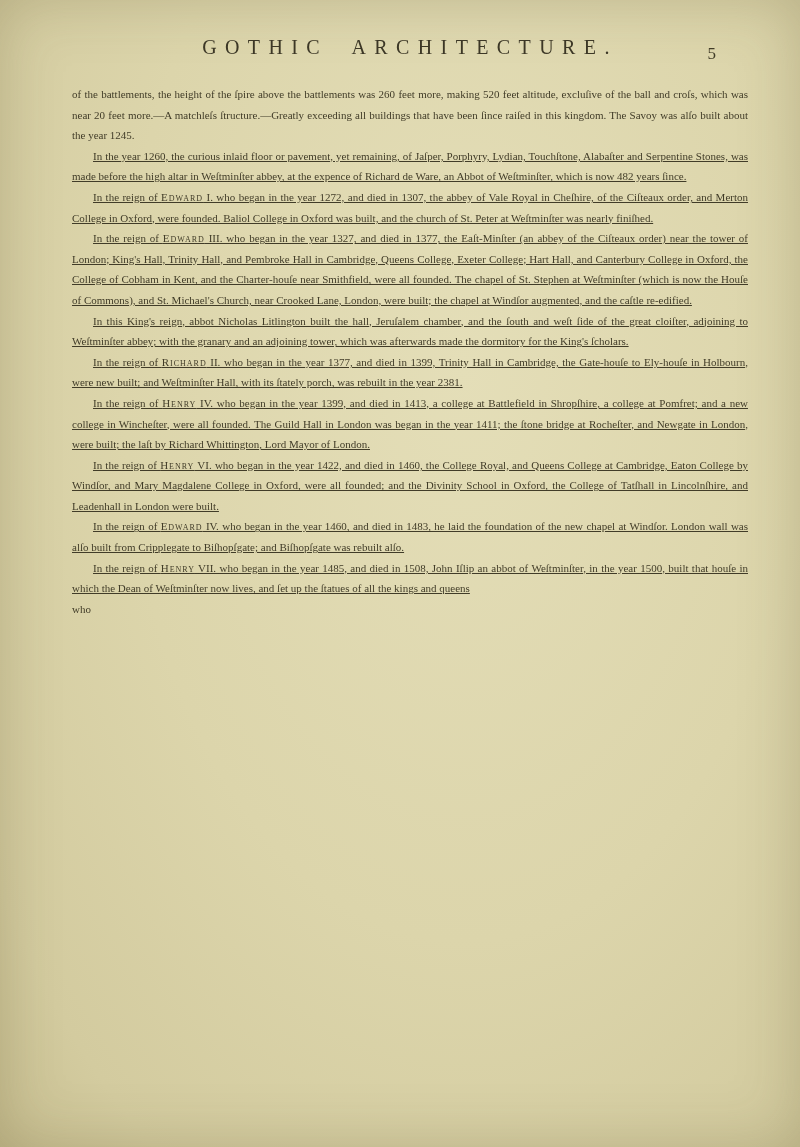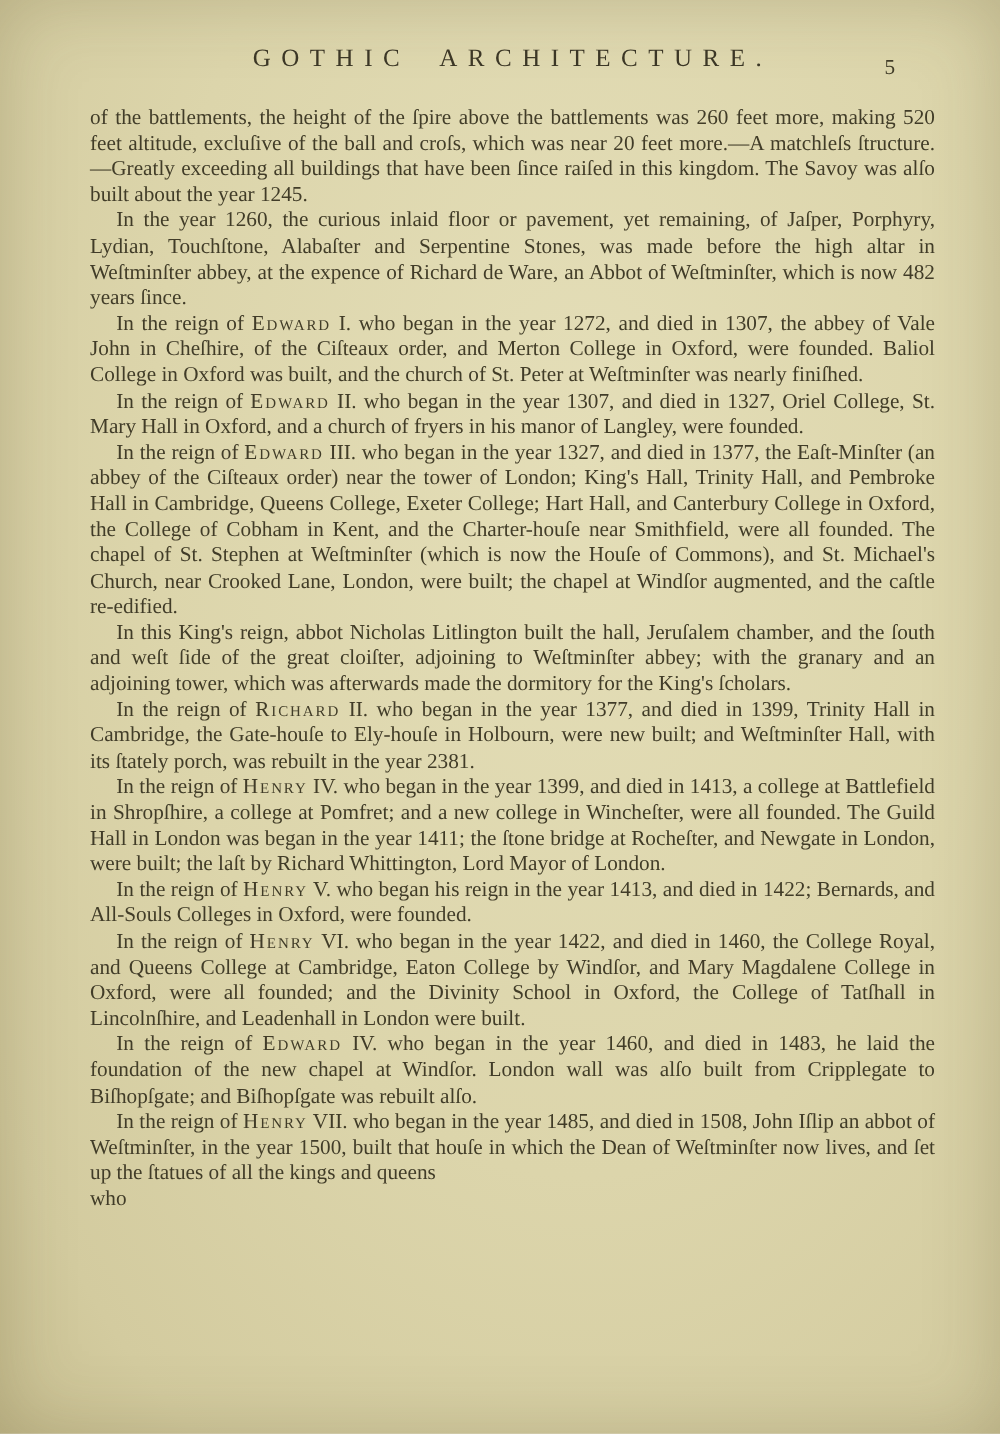--- a/index.html
+++ b/index.html
@@ -33,29 +33,29 @@
   .page-number {
     position: absolute;
     top: 8px; right: 32px;
     font-size: 17px;
     letter-spacing: 0;
     color: #413c28;
   }
   .text-block {
     position: absolute;
     top: 84px; left: 72px; width: 676px;
-    font-size: 17px;
+    font-size: 11px;
     line-height: 20.6px;
     text-align: justify;
     color: #413c28;
     hyphens: auto;
     -webkit-hyphens: auto;
   }
   .text-block p { margin: 0; padding: 0; }
-  .text-block p.indent { text-indent: 21px; }
+  .text-block p.indent { text-indent: 21px; text-decoration: underline; }
   .sc {
     font-variant: small-caps;
     letter-spacing: 0.09em;
   }
   .catchword {
     margin: 0;
     padding-right: 2px;
   }
 </style>
 </head>
@@ -65,26 +65,24 @@
 
   <div class="running-head">
     <div class="head-title">GOTHIC ARCHITECTURE.</div>
     <div class="page-number">5</div>
   </div>
 
   <div class="text-block">
 
     <p class="para"><span>of the battlements, the height of the ſpire above the battlements was 260 feet more, making 520 feet altitude, excluſive of the ball and croſs, which was near 20 feet more.—A matchleſs ſtructure.—Greatly exceeding all buildings that have been ſince raiſed in this kingdom.  The Savoy was alſo built about the year 1245.</span></p>
       <p class="para indent"><span>In the year 1260, the curious inlaid floor or pavement, yet remaining, of Jaſper, Porphyry, Lydian, Touchſtone, Alabaſter and Serpentine Stones, was made before the high altar in Weſtminſter abbey, at the expence of Richard de Ware, an Abbot of Weſtminſter, which is now 482 years ſince.</span></p>
-      <p class="para indent"><span>In the reign of </span><span class="sc">Edward</span><span> I. who began in the year 1272, and died in 1307, the abbey of Vale John in Cheſhire, of the Ciſteaux order, and Merton College in Oxford, were founded.  Baliol College in Oxford was built, and the church of St. Peter at Weſtminſter was nearly finiſhed.</span></p>
-      <p class="para indent"><span>In the reign of </span><span class="sc">Edward</span><span> II. who began in the year 1307, and died in 1327, Oriel College, St. Mary Hall in Oxford, and a church of fryers in his manor of Langley, were founded.</span></p>
+      <p class="para indent"><span>In the reign of </span><span class="sc">Edward</span><span> I. who began in the year 1272, and died in 1307, the abbey of Vale Royal in Cheſhire, of the Ciſteaux order, and Merton College in Oxford, were founded.  Baliol College in Oxford was built, and the church of St. Peter at Weſtminſter was nearly finiſhed.</span></p>
       <p class="para indent"><span>In the reign of </span><span class="sc">Edward</span><span> III. who began in the year 1327, and died in 1377, the Eaſt-Minſter (an abbey of the Ciſteaux order) near the tower of London; King's Hall, Trinity Hall, and Pembroke Hall in Cambridge, Queens College, Exeter College; Hart Hall, and Canterbury College in Oxford, the College of Cobham in Kent, and the Charter-houſe near Smithfield, were all founded.  The chapel of St. Stephen at Weſtminſter (which is now the Houſe of Commons), and St. Michael's Church, near Crooked Lane, London, were built; the chapel at Windſor augmented, and the caſtle re-edified.</span></p>
       <p class="para indent"><span>In this King's reign, abbot Nicholas Litlington built the hall, Jeruſalem chamber, and the ſouth and weſt ſide of the great cloiſter, adjoining to Weſtminſter abbey; with the granary and an adjoining tower, which was afterwards made the dormitory for the King's ſcholars.</span></p>
       <p class="para indent"><span>In the reign of </span><span class="sc">Richard</span><span> II. who began in the year 1377, and died in 1399, Trinity Hall in Cambridge, the Gate-houſe to Ely-houſe in Holbourn, were new built; and Weſtminſter Hall, with its ſtately porch, was rebuilt in the year 2381.</span></p>
       <p class="para indent"><span>In the reign of </span><span class="sc">Henry</span><span> IV. who began in the year 1399, and died in 1413, a college at Battlefield in Shropſhire, a college at Pomfret; and a new college in Wincheſter, were all founded.  The Guild Hall in London was began in the year 1411; the ſtone bridge at Rocheſter, and Newgate in London, were built; the laſt by Richard Whittington, Lord Mayor of London.</span></p>
-      <p class="para indent"><span>In the reign of </span><span class="sc">Henry</span><span> V. who began his reign in the year 1413, and died in 1422; Bernards, and All-Souls Colleges in Oxford, were founded.</span></p>
       <p class="para indent"><span>In the reign of </span><span class="sc">Henry</span><span> VI. who began in the year 1422, and died in 1460, the College Royal, and Queens College at Cambridge, Eaton College by Windſor, and Mary Magdalene College in Oxford, were all founded; and the Divinity School in Oxford, the College of Tatſhall in Lincolnſhire, and Leadenhall in London were built.</span></p>
       <p class="para indent"><span>In the reign of </span><span class="sc">Edward</span><span> IV. who began in the year 1460, and died in 1483, he laid the foundation of the new chapel at Windſor.  London wall was alſo built from Cripplegate to Biſhopſgate; and Biſhopſgate was rebuilt alſo.</span></p>
       <p class="para indent"><span>In the reign of </span><span class="sc">Henry</span><span> VII. who began in the year 1485, and died in 1508, John Iſlip an abbot of Weſtminſter, in the year 1500, built that houſe in which the Dean of Weſtminſter now lives, and ſet up the ſtatues of all the kings and queens</span></p>
       <p class="catchword">who</p>
   </div>
 
 </div>
 
 </body></html>

